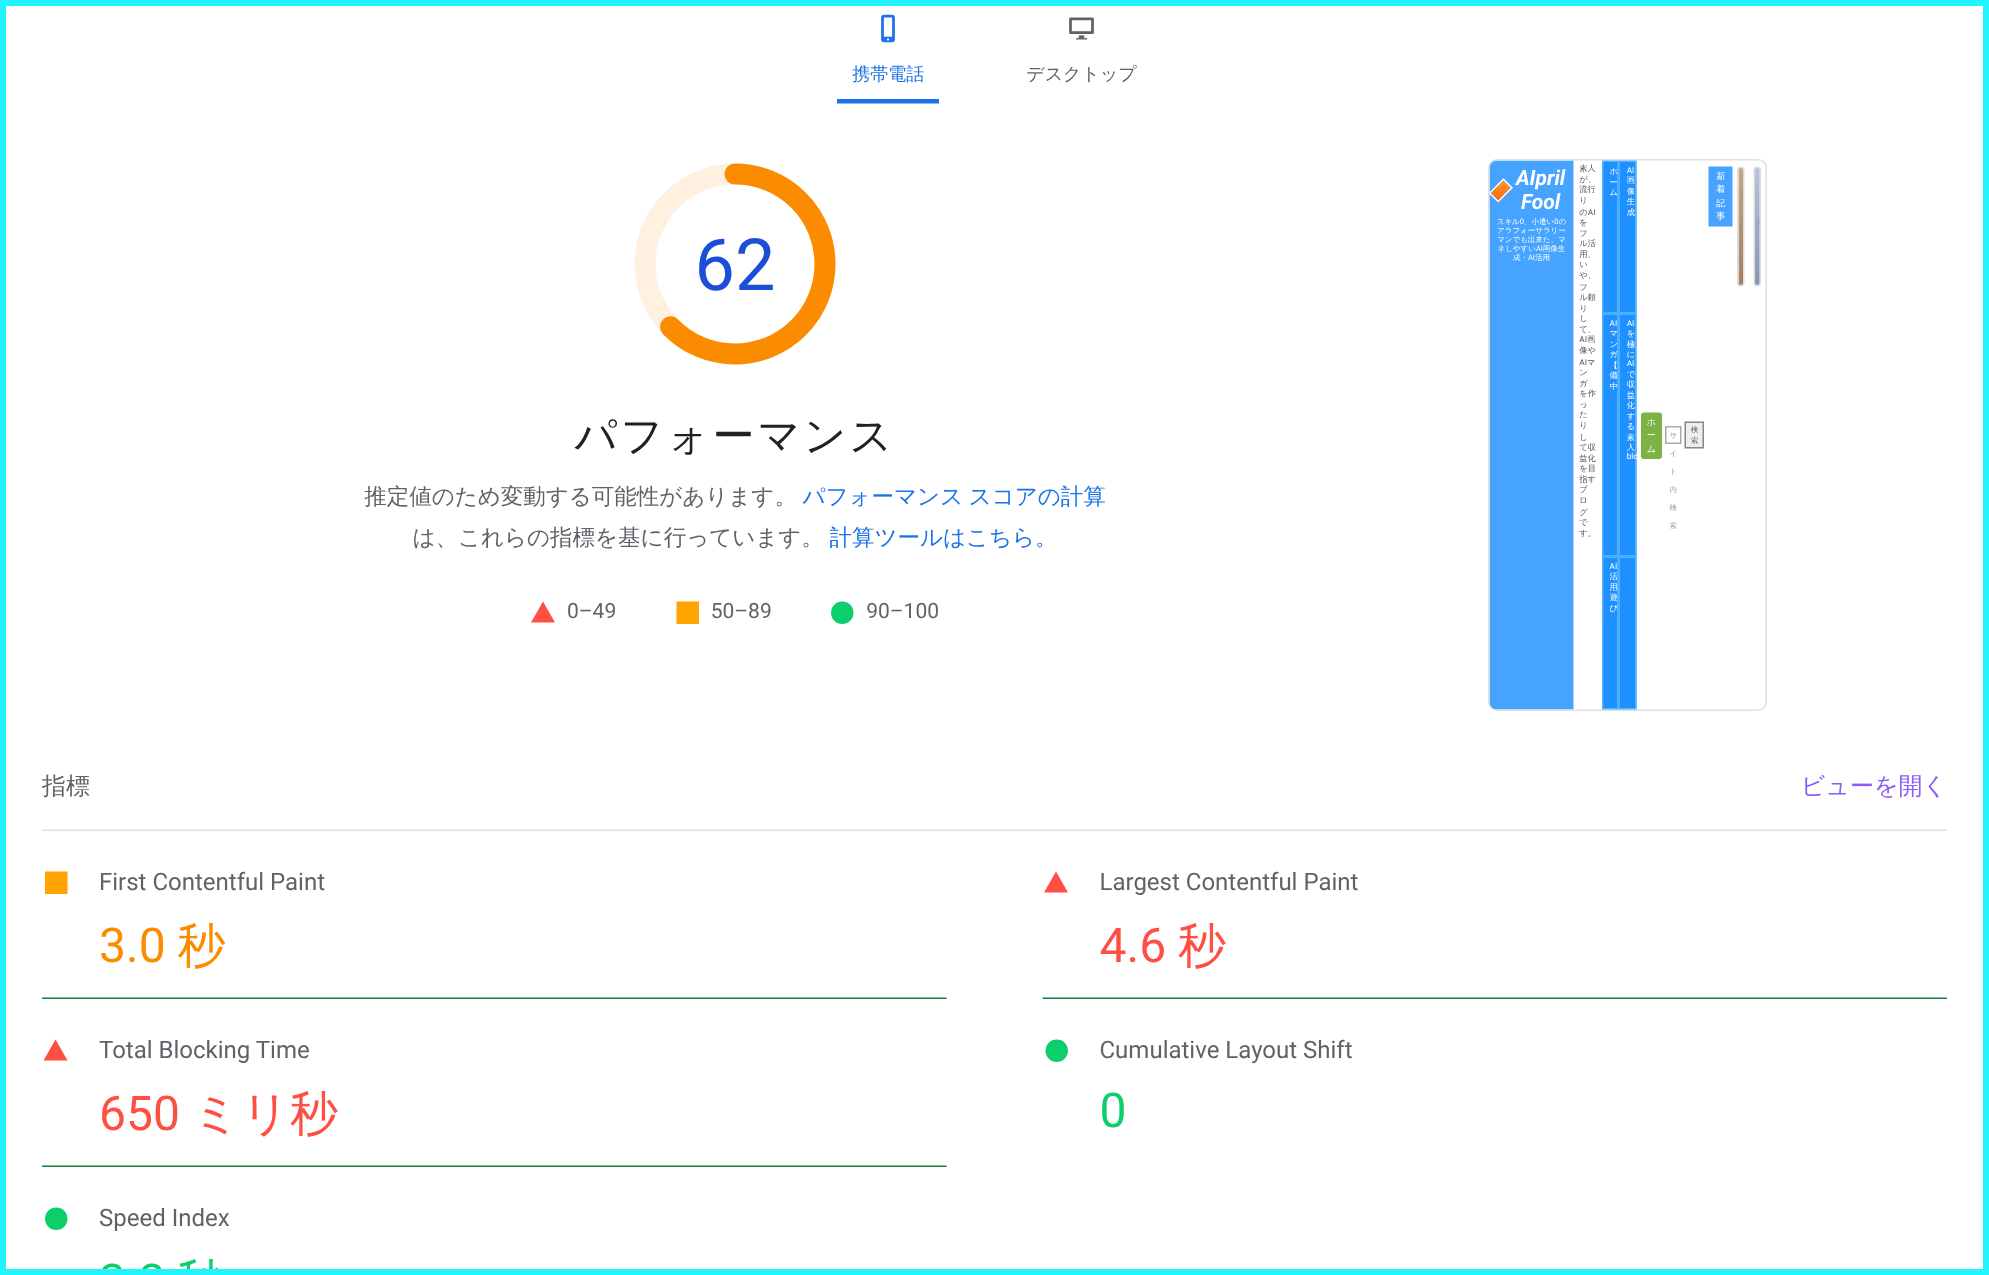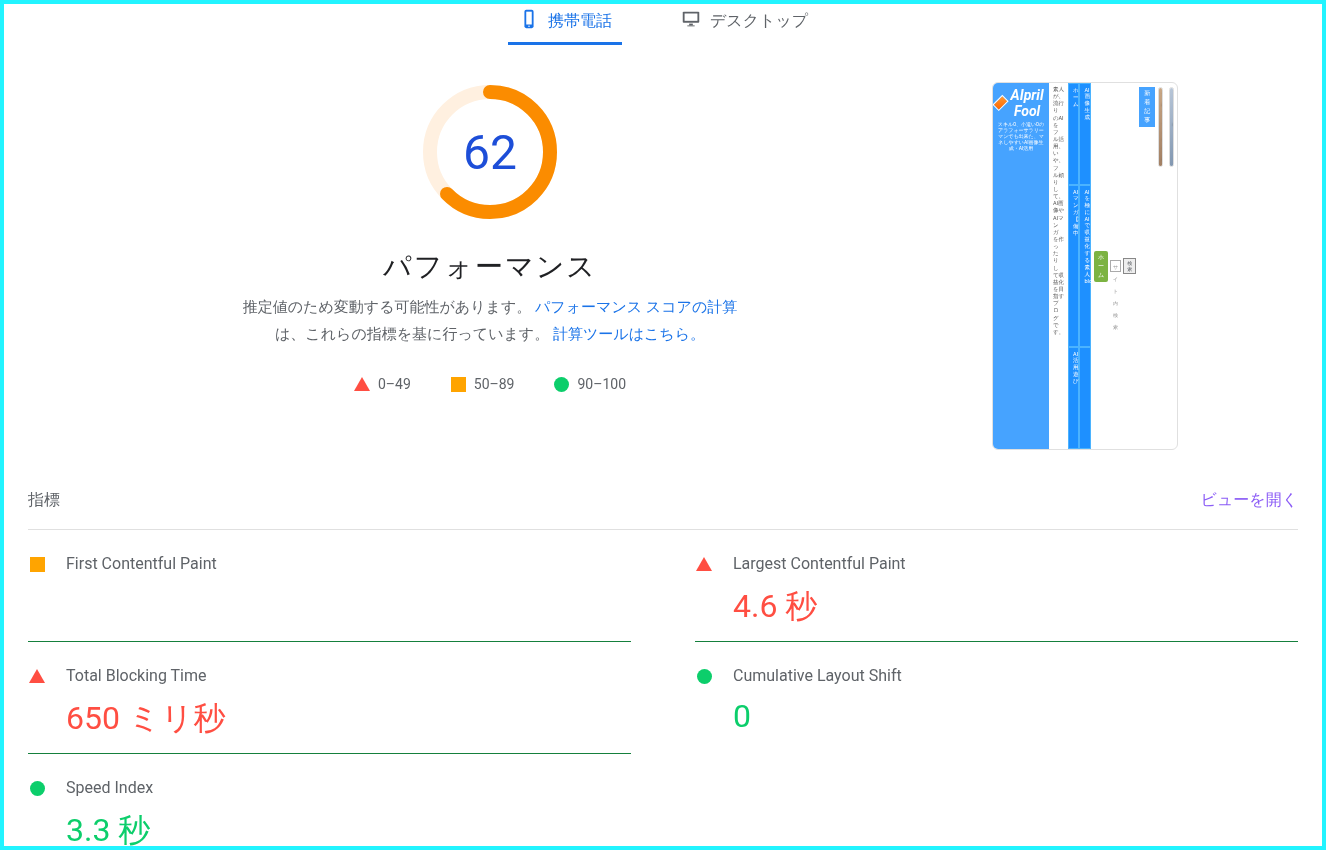--- a/index.html
+++ b/index.html
@@ -1,21 +1,21 @@
 <!DOCTYPE html>
 <html><head>
   <meta charset="utf-8">
   <style>
     * { margin: 0; padding: 0; box-sizing: border-box; font-family: Roboto, Arial, sans-serif; }
     body { background: #ffffff; color: #5f6368; border: 4px solid #22f4ff; width: 1326px; height: 850px; overflow: hidden; }
     .container { padding: 0 24px; }
 
     
     .tabs { display: flex; justify-content: center; gap: 48px; padding: 0 0 6px; position: relative; }
-    .tab { display: flex; align-items: center; gap: 8px; color: #5f6368; font-size: 16px; padding: 4px 10px 10px; cursor: pointer; position: relative; }
+    .tab { display: flex; align-items: center; gap: 8px; color: #5f6368; font-size: 12px; padding: 4px 10px 10px; cursor: pointer; position: relative; flex-direction: column; }
     .tab.active { color: #1a73e8; }
     .tab.active::after { content: ""; position: absolute; bottom: -1px; left: 0; right: 0; height: 3px; background: #1a73e8; }
     .tab-icon svg { width: 22px; height: 22px; }
 
     
     .upper { display: flex; gap: 40px; padding: 32px 0 16px; }
     .score-side { flex: 1; display: flex; flex-direction: column; align-items: center; }
     .gauge-wrap { position: relative; width: 140px; height: 140px; margin-bottom: 8px; }
     .gauge-arc { transform: rotate(-90deg); }
     .gauge-arc circle.bg { fill: none; stroke: #fff0e0; stroke-width: 14; }
@@ -176,20 +176,21 @@
     <span class="view-toggle">ビューを開く</span>
   </div>
 
   <div class="metrics" id="metrics-grid">
       <div class="metric">
         <div class="metric-icon">
           <span class="shape-sq"></span>
         </div>
         <div class="metric-body">
           <div class="metric-label">First Contentful Paint</div>
+          <div class="metric-value val-orange">3.0 秒</div>
         </div>
       </div>
       <div class="metric">
         <div class="metric-icon">
           <span class="shape-tri"></span>
         </div>
         <div class="metric-body">
           <div class="metric-label">Largest Contentful Paint</div>
           <div class="metric-value val-red">4.6 秒</div>
         </div>

